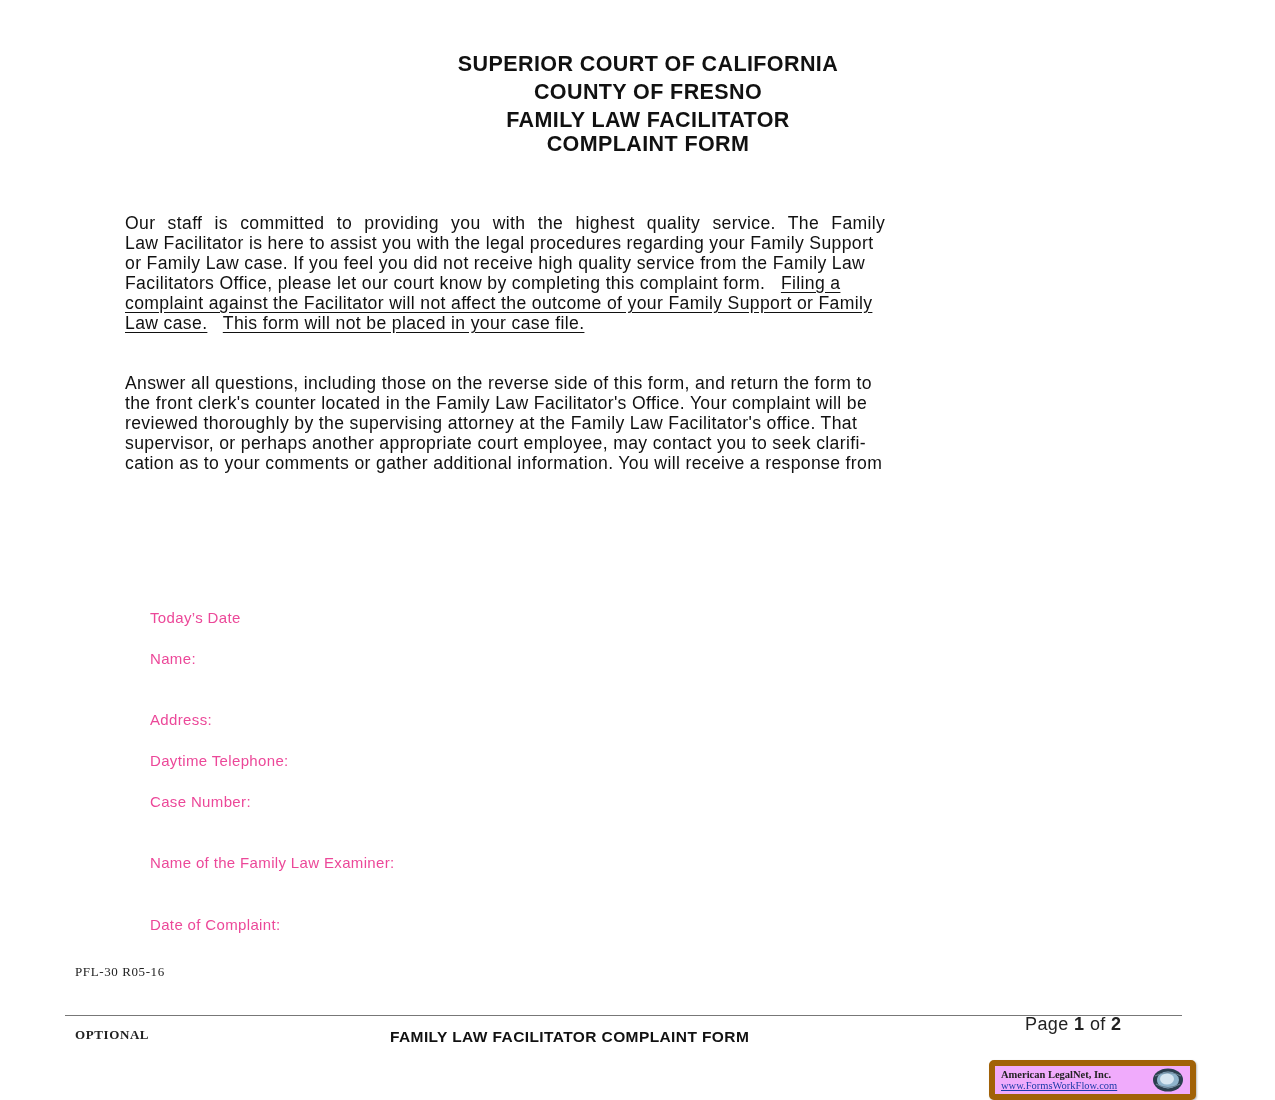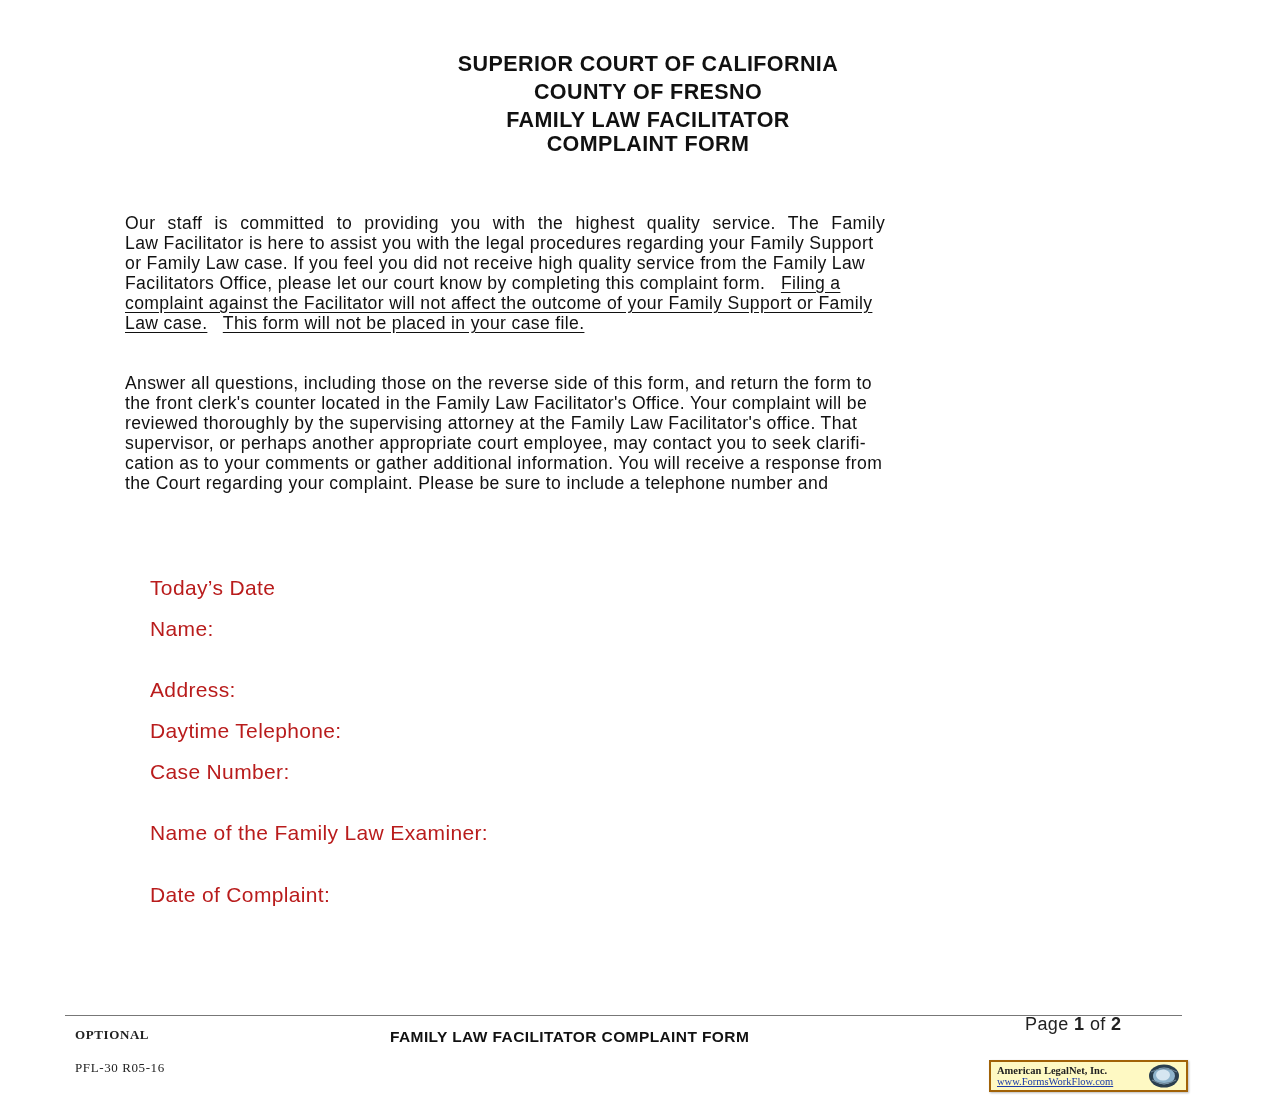--- a/index.html
+++ b/index.html
@@ -3,27 +3,27 @@
   <meta charset="utf-8">
   <style>
     html, body { margin: 0; padding: 0; background: #ffffff; }
     body { width: 1275px; height: 1100px; position: relative; overflow: hidden;
            font-family: "Liberation Sans", sans-serif; color: #111; }
     .abs { position: absolute; }
     .title { left: 0; width: 1296px; text-align: center; font-weight: bold; font-size: 21.5px; letter-spacing: 0.4px; color: #111; }
     .para { left: 113px; width: 1045px; font-size: 17.6px; line-height: 20px; letter-spacing: 0.35px; color: #111; }
     .line { white-space: nowrap; height: 20px; margin-left: 12px; }
     .u { text-decoration: underline; text-underline-offset: 3px; }
-    .field { left: 150px; font-size: 21px; letter-spacing: 0.35px; color: #b91c1c; white-space: nowrap; }
+    .field { left: 150px; font-size: 15px; letter-spacing: 0.35px; color: #ec4899; white-space: nowrap; margin-top: 33px; }
     .rule { height: 1px; background: #777; }
     .foot-code { font-family: "Liberation Serif", serif; font-size: 13px; letter-spacing: 0.6px; color: #222; }
     .foot-title { font-weight: bold; font-size: 15.5px; letter-spacing: 0.4px; color: #111; }
     .foot-page { font-size: 18px; letter-spacing: 0.4px; color: #222; }
-    .badge { left: 989px; top: 1060px; width: 195px; height: 28px; border: 2px solid #a16207; border-radius: 0;
-             background: #fef9c3; box-shadow: 1px 1px 2px #bbb; }
+    .badge { left: 989px; top: 1060px; width: 195px; height: 28px; border: 6px solid #a16207; border-radius: 5px;
+             background: #f0abfc; box-shadow: 1px 1px 2px #bbb; }
     .badge-name { left: 6px; top: 3px; font-family: "Liberation Serif", serif; font-weight: bold; font-size: 10.5px; color: #222; }
     .badge-url { left: 6px; top: 14px; font-family: "Liberation Serif", serif; font-size: 10.5px; color: #1a3aa8; text-decoration: underline; }
     .globe { left: 157px; top: 2px; width: 32px; height: 24px; }
   </style>
 </head>
 <body>
 
 <div class="abs title" style="top:52px;">SUPERIOR COURT OF CALIFORNIA</div>
 <div class="abs title" style="top:80px;">COUNTY OF FRESNO</div>
 <div class="abs title" style="top:108px;">FAMILY LAW FACILITATOR</div>
@@ -45,33 +45,32 @@
     <span class="u">This form will not be placed in your case file.</span>
   </div>
 </div>
 
 <div class="abs para" style="top:373px;">
   <div class="line">Answer all questions, including those on the reverse side of this form, and return the form to</div>
   <div class="line">the front clerk's counter located in the Family Law Facilitator's Office.  Your complaint will be</div>
   <div class="line">reviewed thoroughly by the supervising attorney at the Family Law Facilitator's office.  That</div>
   <div class="line">supervisor, or perhaps another appropriate court employee, may contact you to seek clarifi-</div>
   <div class="line">cation as to your comments or gather additional information.  You will receive a response from</div>
-  <div class="line">the Court regarding your complaint.  Please be sure to include a telephone number and</div>
 </div>
 
 <div class="abs field" style="top:576px;">Today’s Date</div>
 <div class="abs field" style="top:617px;">Name:</div>
 <div class="abs field" style="top:678px;">Address:</div>
 <div class="abs field" style="top:719px;">Daytime Telephone:</div>
 <div class="abs field" style="top:760px;">Case Number:</div>
 <div class="abs field" style="top:821px;">Name of the Family Law Examiner:</div>
 <div class="abs field" style="top:883px;">Date of Complaint:</div>
 
 <div class="abs rule" style="left:65px; top:1015px; width:1117px;"></div>
-<div class="abs foot-code" style="left:75px; top:1060px;">PFL-30  R05-16</div>
+<div class="abs foot-code" style="left:75px; top:964px;">PFL-30  R05-16</div>
 <div class="abs foot-code" style="left:75px; top:1027px; font-weight:bold;">OPTIONAL</div>
 <div class="abs foot-title" style="left:390px; top:1028px;">FAMILY LAW FACILITATOR COMPLAINT FORM</div>
 <div class="abs foot-page" style="left:1025px; top:1014px;">
   <span>Page</span>
   <b>1</b>
   <span>of</span>
   <b>2</b>
 </div>
 
 <div class="abs badge">

